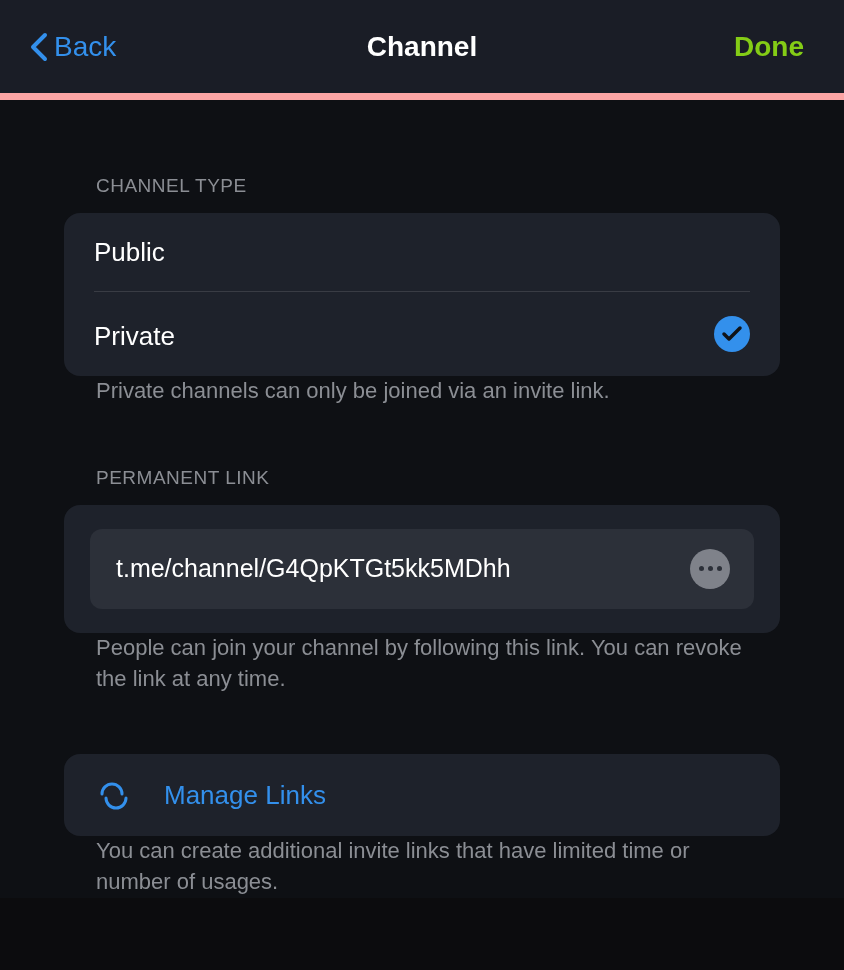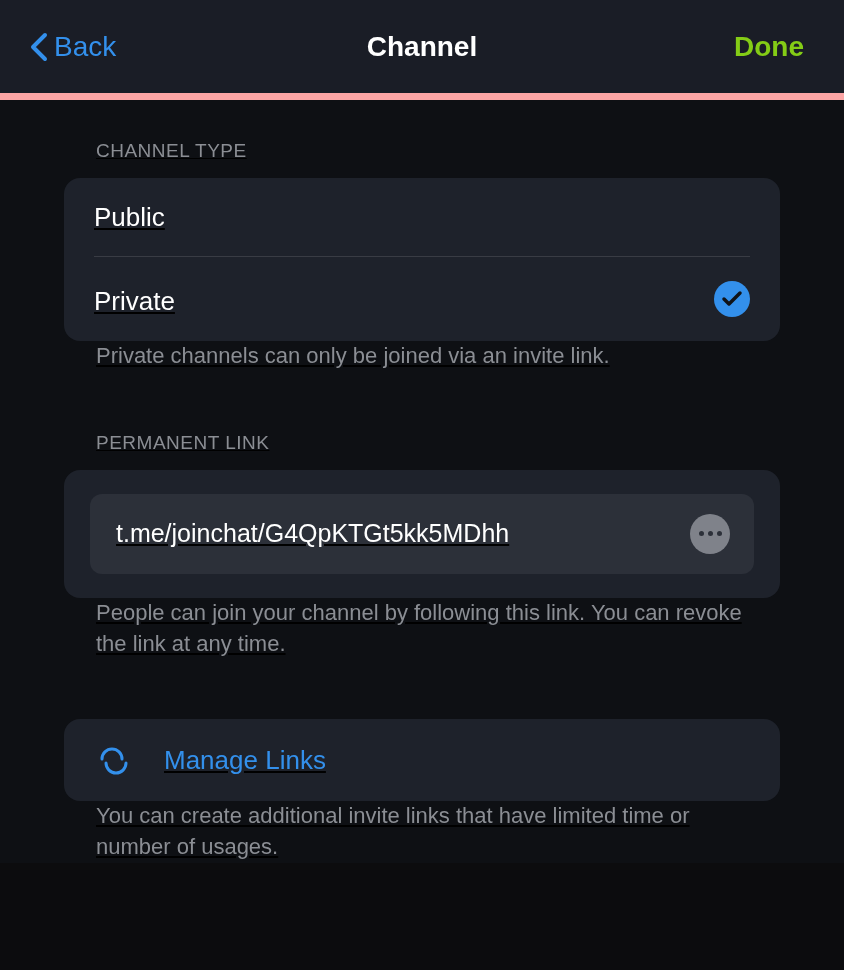--- a/index.html
+++ b/index.html
@@ -45,23 +45,22 @@
       font-size: 28px;
       font-weight: 600;
     }
     .done-button {
       color: #84cc16;
       font-size: 28px;
       font-weight: 600;
       cursor: pointer;
     }
     .content {
-      padding: 40px 64px 0 64px;
+      padding: 75px 64px 0 64px;
       background: #0e1014;
-      text-decoration: underline;
     }
     .section-header {
       color: #8b8e94;
       font-size: 19px;
       font-weight: 500;
       letter-spacing: 0.5px;
       margin-bottom: 16px;
       padding-left: 32px;
     }
     .card {
@@ -200,21 +199,21 @@
       </div>
     </div>
   </div>
   <div class="footer-text">Private channels can only be joined via an invite link.</div>
 
   <div class="section-spacer"></div>
 
   <div class="section-header">PERMANENT LINK</div>
   <div class="link-card">
     <div class="link-box">
-      <div class="link-text">t.me/joinchat/G4QpKTGt5kk5MDhh</div>
+      <div class="link-text">t.me/channel/G4QpKTGt5kk5MDhh</div>
       <div class="ellipsis-button">
         <span></span>
           <span></span>
           <span></span>
       </div>
     </div>
   </div>
   <div class="footer-text">People can join your channel by following this link. You can revoke the link at any time.</div>
 
   <div class="section-spacer"></div>

